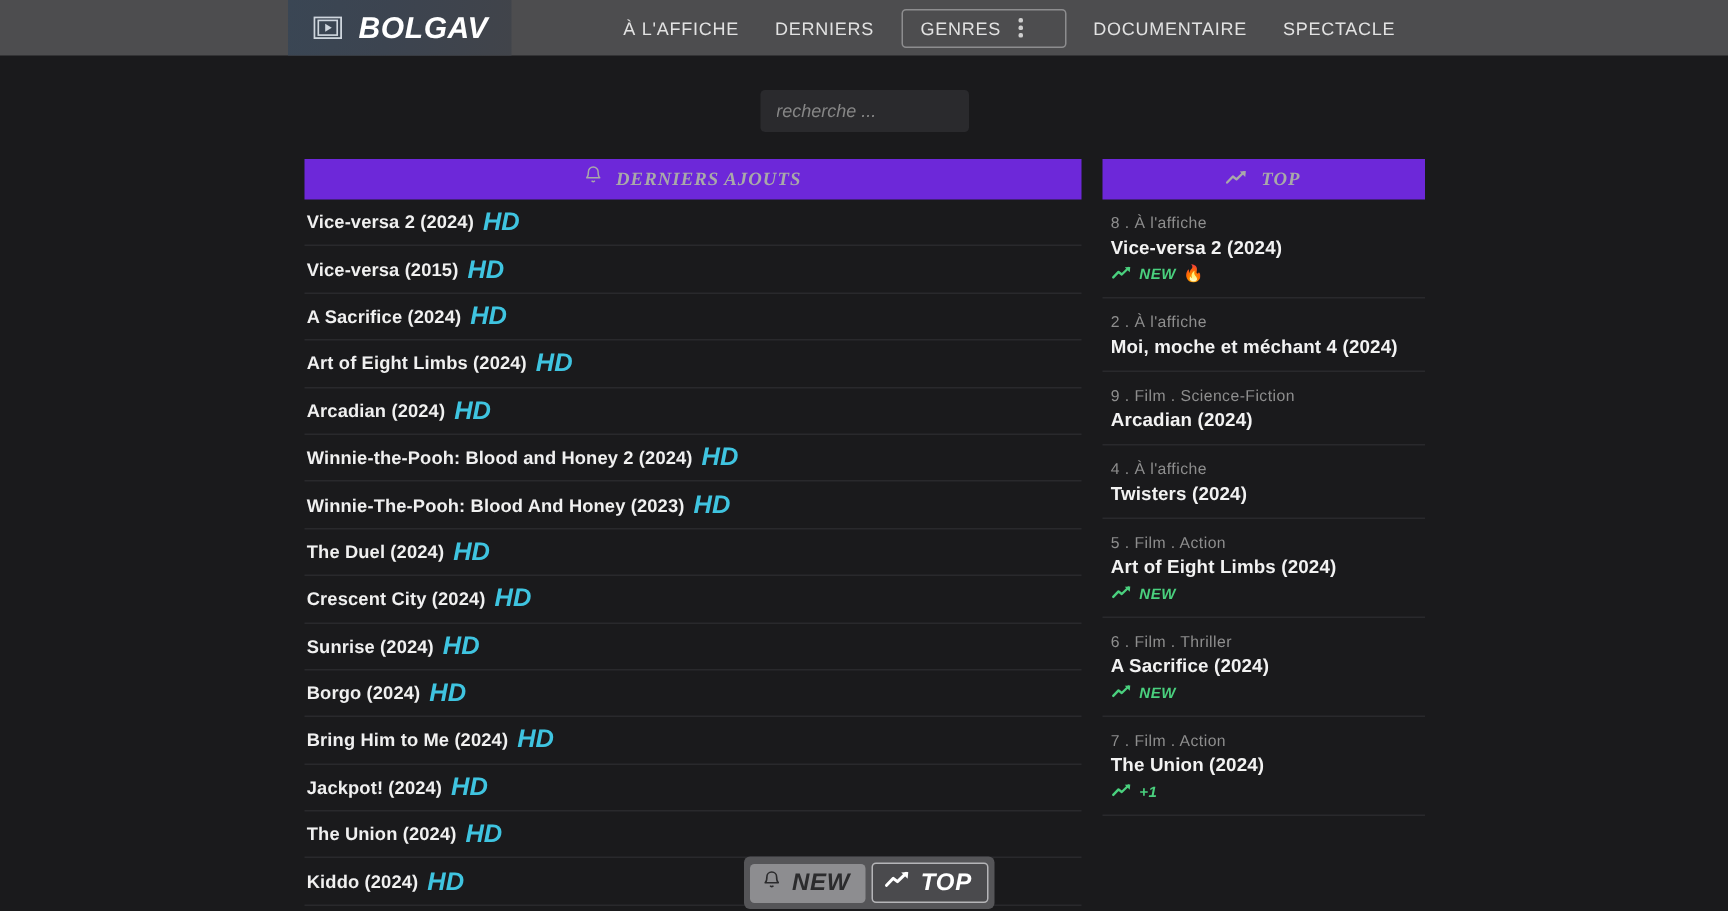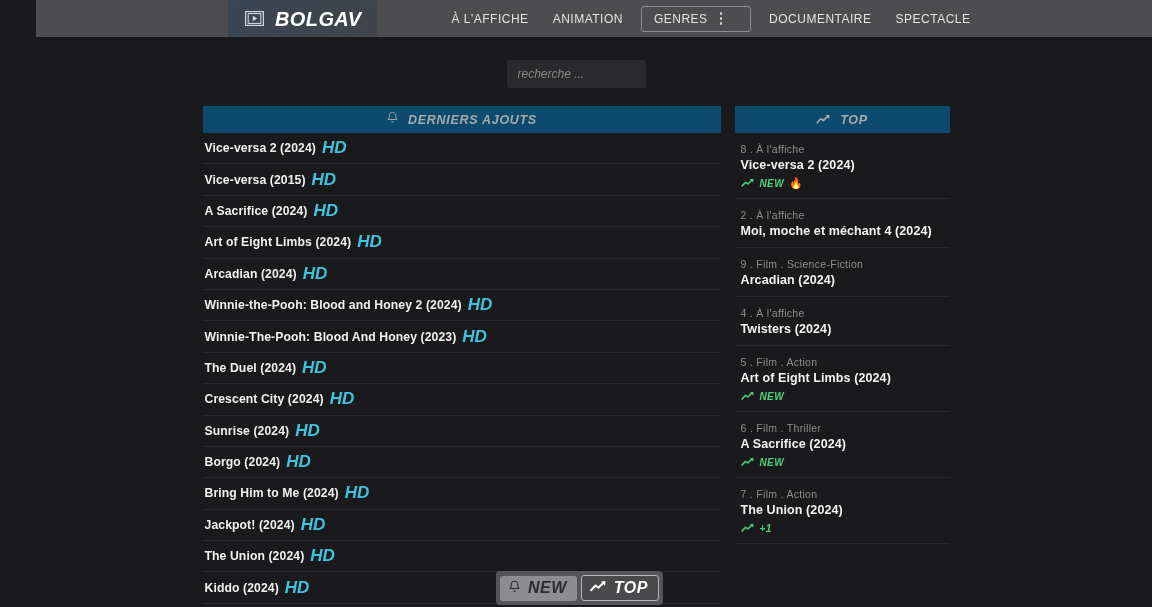--- a/index.html
+++ b/index.html
@@ -11,21 +11,20 @@
     overflow: hidden;
   }
 
   
   .navbar {
     position: relative;
     height: 37px;
     background: #4d4d4f;
     display: flex;
     align-items: stretch;
-    margin-left: 36px;
   }
   .nav-inner {
     display: flex;
     align-items: stretch;
     margin-left: 192px;
   }
   .brand {
     display: flex;
     align-items: center;
     gap: 11px;
@@ -95,26 +94,27 @@
     justify-content: center;
     gap: 14px;
     padding-top: 18px;
   }
 
   
   .panel-left { width: 518px; }
   .panel-right { width: 215px; }
 
   .panel-head {
-    background: #0c4a6e;
+    background: #6d28d9;
     height: 27px;
     display: flex;
     align-items: center;
     justify-content: center;
     gap: 9px;
+    font-family: Liberation Serif, serif;
   }
   .panel-head-title {
     color: #a9a9a9;
     font-size: 12.5px;
     font-weight: bold;
     font-style: italic;
     letter-spacing: 0.7px;
   }
 
   .latest-list { margin-top: 0; }
@@ -215,21 +215,21 @@
           <rect x="0.5" y="0.5" width="18" height="14" fill="none" stroke="#cfd6de" stroke-width="1.4"></rect>
           <rect x="3.2" y="2.6" width="12.6" height="9.8" fill="none" stroke="#cfd6de" stroke-width="1.1"></rect>
           <polygon points="7.8,4.8 12.2,7.5 7.8,10.2" fill="#cfd6de"></polygon>
         </svg>
       </span>
       <span class="brand-text">BOLGAV</span>
     </div>
 
     <div class="nav-links">
       <div class="nav-link">À L'AFFICHE</div>
-      <div class="nav-link">ANIMATION</div>
+      <div class="nav-link">DERNIERS</div>
       <div class="nav-link boxed">
         <span>GENRES</span>
         <span class="kebab">
             <i></i>
             <i></i>
             <i></i>
           </span>
       </div>
       <div class="nav-link">DOCUMENTAIRE</div>
       <div class="nav-link">SPECTACLE</div>

